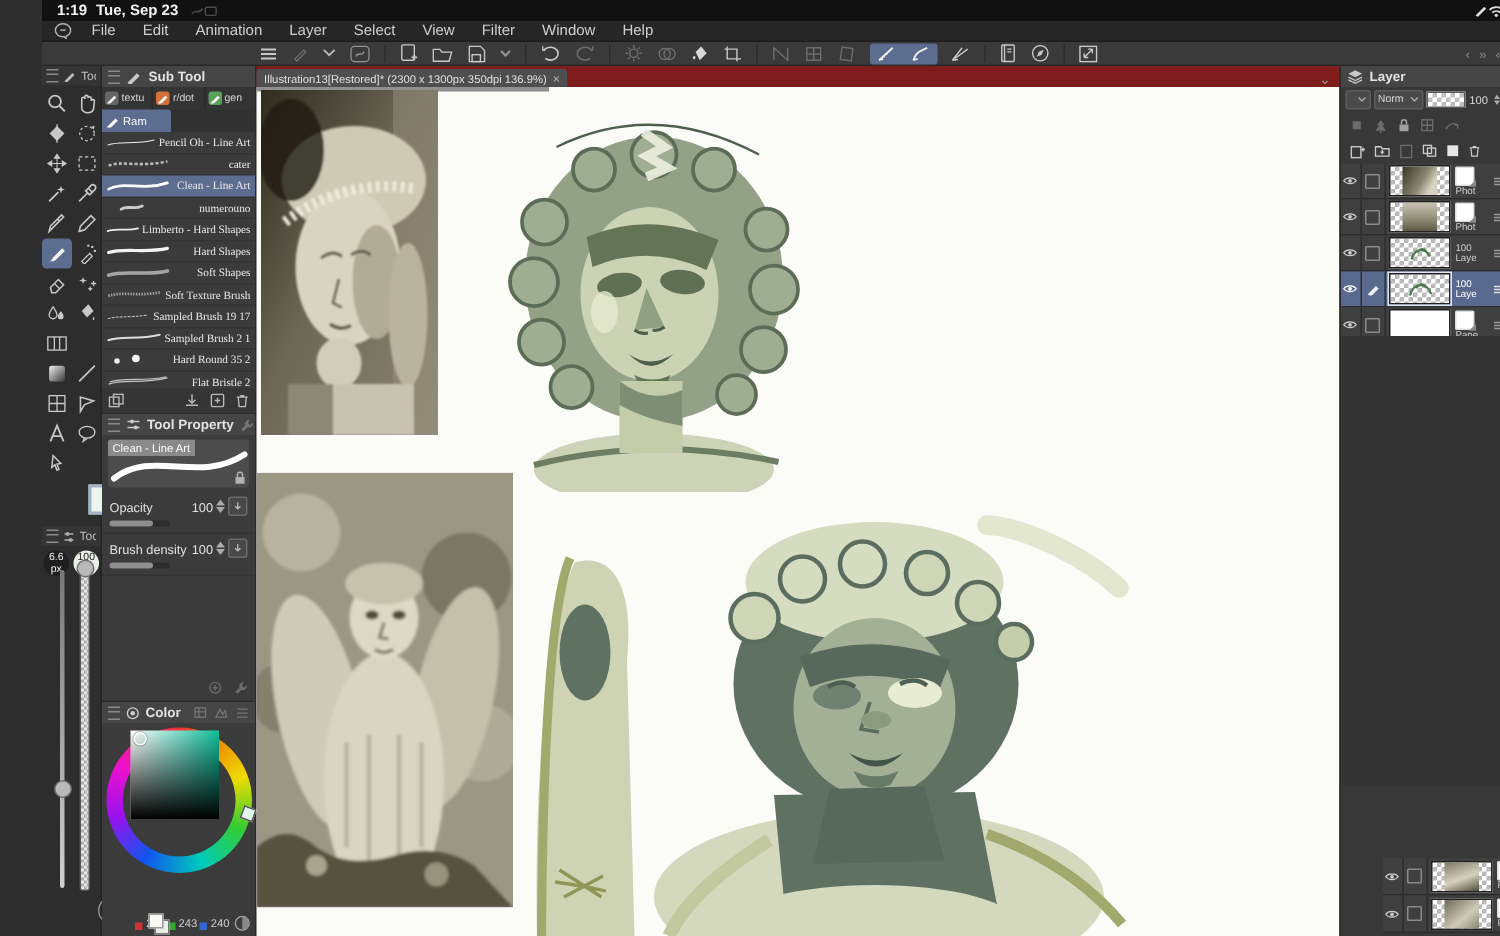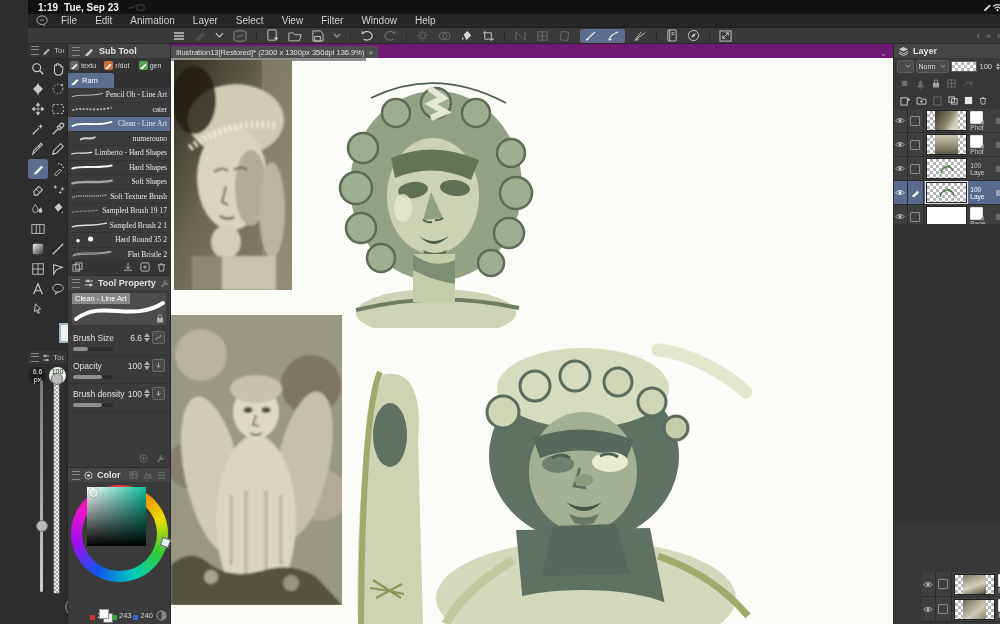--- a/index.html
+++ b/index.html
@@ -79,21 +79,21 @@
     background:conic-gradient(#e33,#e90 40deg,#ed0 70deg,#3c3 115deg,#0cb 160deg,#15e 210deg,#91e 255deg,#e1c 300deg,#e33);}
   .cwheel .inner{position:absolute;left:11px;top:11px;width:75px;height:75px;border-radius:50%;background:#3b3b3b;}
   .svsq{position:absolute;left:19px;top:19px;width:59px;height:59px;
     background-image:linear-gradient(to top,#000,rgba(0,0,0,0)),linear-gradient(to right,#fff,#0fbf9b);}
   .svdot{position:absolute;width:7px;height:7px;border:1.5px solid #fff;border-radius:50%;box-shadow:0 0 1px #000;}
   .ringdot{position:absolute;width:7px;height:7px;background:#dff5ec;border:1px solid #555;}
   .cfoot{position:absolute;left:0;bottom:2px;width:100%;display:flex;align-items:center;font-size:7.5px;color:#cfcfcf;gap:3px;padding:0 3px;box-sizing:border-box;}
   .csq{width:5px;height:5px;flex:none;}
 
   
-  .tabbar{left:143px;top:44px;width:722px;height:14px;background:#701a75;display:flex;align-items:flex-end;}
+  .tabbar{left:143px;top:44px;width:722px;height:14px;background:#7f1d1d;display:flex;align-items:flex-end;}
   .doctab{background:#4e4e4e;color:#e0e0e0;font-size:7.5px;height:12px;display:flex;align-items:center;gap:4px;
     padding:0 5px;border-radius:2px 2px 0 0;white-space:nowrap;}
   .doctab .x{color:#bbb;font-size:8px;}
   .tab-ch{margin-left:auto;color:#999;font-size:9px;padding-right:6px;}
   .canvas{left:143px;top:58px;width:722px;height:566px;background:#fbfbf8;overflow:hidden;}
   .pasteedge{position:absolute;left:0;top:0;width:195px;height:3px;background:#8f8f8f;}
   .photo{position:absolute;overflow:hidden;}
 
   
   .layerpanel{left:865px;top:44px;width:113px;height:580px;background:#383838;border-left:1px solid #2a2a2a;border-right:1px solid #2a2a2a;box-sizing:border-box;}
@@ -703,38 +703,20 @@
     <svg width="95" height="32" viewBox="0 0 95 32" style="position:absolute;left:0;top:0">
         <path d="M4 26 C30 6,60 30,91 10" stroke="#fff" stroke-width="4" fill="none" stroke-linecap="round"></path>
       </svg>
     <span class="tp-name">Clean - Line Art</span>
     <span class="ic" style="position:absolute;right:2px;bottom:2px;opacity:.7">
       <svg width="8" height="9" viewBox="0 0 8 9">
           <rect x="1" y="4" width="6" height="4.5" fill="#ddd"></rect>
           <path d="M2.3 4 V2.6 a1.7 1.7 0 0 1 3.4 0 V4" stroke="#ddd" fill="none"></path>
         </svg>
       </span>
-  </div>
-  <div class="prop">
-    <div class="r1">
-        <span>Brush Size</span>
-      <span class="val">6.6</span>
-      <span class="stepper">
-          <i class="up"></i>
-          <i class="dn"></i>
-        </span>
-      <span class="pbtn">
-          <svg width="7" height="7" viewBox="0 0 8 8">
-            <path d="M1 7 C3 1,5 7,7 1" stroke="#bbb" fill="none"></path>
-          </svg>
-        </span>
-      </div>
-    <div class="track">
-        <span class="fill" style="width:38%"></span>
-      </div>
   </div>
   <div class="prop">
     <div class="r1">
         <span>Opacity</span>
       <span class="val">100</span>
       <span class="stepper">
           <i class="up"></i>
           <i class="dn"></i>
         </span>
       <span class="pbtn">

